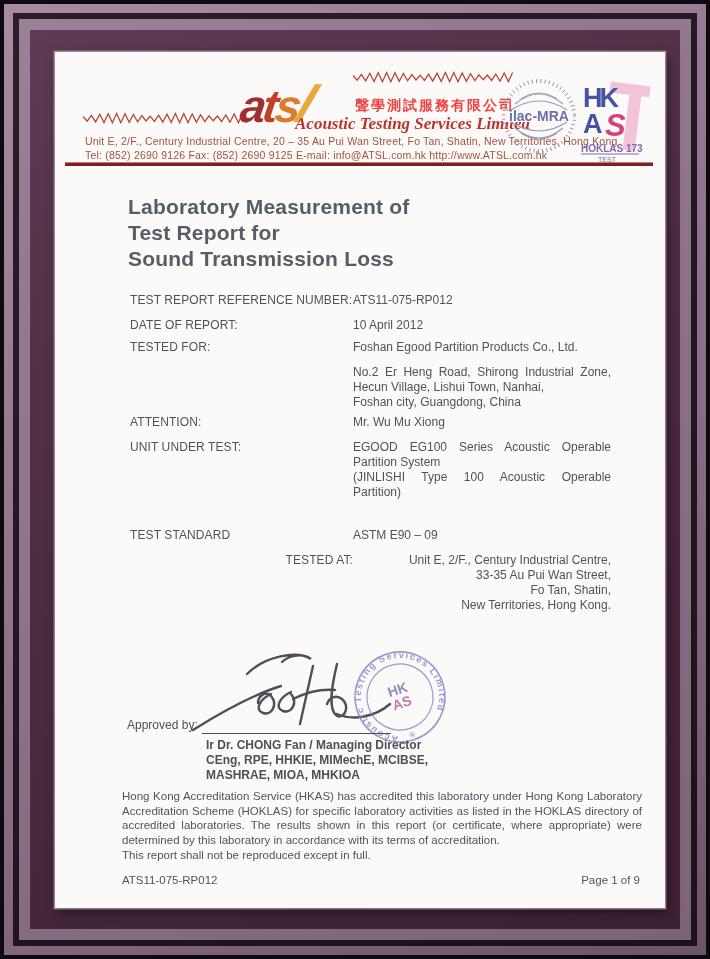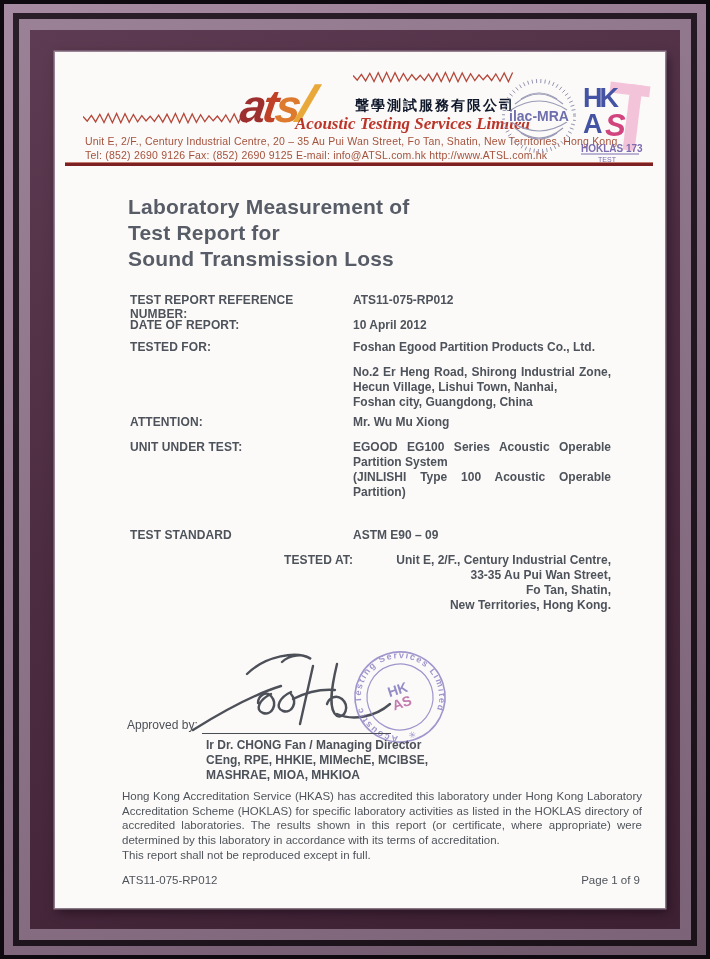--- a/index.html
+++ b/index.html
@@ -15,29 +15,29 @@
   
   .hdr-contact{position:absolute;left:30px;top:82px;width:560px;color:#a5523d;
                font-size:10.5px;line-height:14px;letter-spacing:.2px;}
   .rule{position:absolute;left:10px;right:12px;top:110px;height:3px;
         border-top:1px solid #c47d6f;background:#7d2024;}
   .atsl{position:absolute;left:186px;top:26px;font-style:italic;font-weight:bold;
         font-size:46px;letter-spacing:-3px;transform:skewX(-8deg);line-height:1;}
   .atsl span{display:inline-block;}
   .atsl .c1{color:#9e2f2f;} .atsl .c2{color:#c04028;} .atsl .c3{color:#dd7a2e;}
   .atsl .c4{color:#e8a93a;transform:skewX(-14deg);font-size:52px;}
-  .cn{position:absolute;left:300px;top:45px;color:#0f172a;font-weight:bold;
+  .cn{position:absolute;left:300px;top:45px;color:#ef4444;font-weight:bold;
       font-size:14px;letter-spacing:2px;white-space:nowrap;}
   .script{position:absolute;left:240px;top:62px;color:#bb352a;white-space:nowrap;
           font-family:"Liberation Serif",serif;font-style:italic;font-weight:bold;font-size:17px;}
   .zig{position:absolute;}
   
   .title{position:absolute;left:73px;top:142px;color:#575c67;font-weight:bold;
          font-size:21px;line-height:26px;letter-spacing:.2px;}
-  .frow{position:absolute;left:75px;display:flex;color:#4e535b;font-size:12px;font-weight:bold;}
+  .frow{position:absolute;left:75px;display:flex;color:#4e535b;font-size:12px;font-weight:normal;}
   .frow .lab{width:223px;flex:none;letter-spacing:.1px;}
   .frow .val{width:258px;line-height:15px;}
   .frow .val .stretch{text-align:justify;text-align-last:justify;}
   
   .approved{position:absolute;left:72px;top:666px;color:#4c5057;font-size:12px;}
   .sigline{position:absolute;left:147px;top:681px;width:189px;height:0;border-top:1.6px solid #4a4d54;}
   .signames{position:absolute;left:151px;top:686px;color:#4c5058;font-size:12px;
             font-weight:bold;line-height:15px;}
   .sigsvg{position:absolute;left:130px;top:592px;}
   .stamp{position:absolute;left:293px;top:593px;opacity:.82;}

